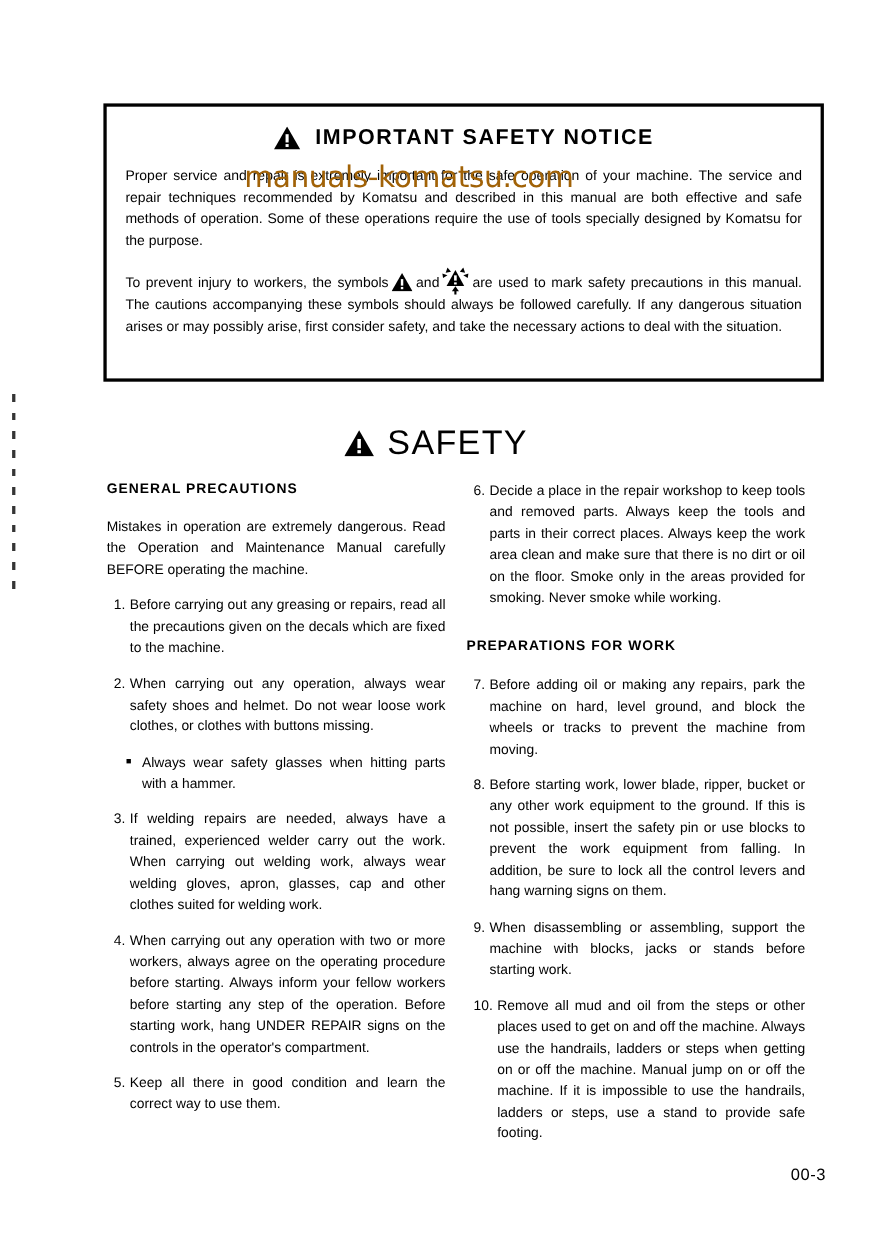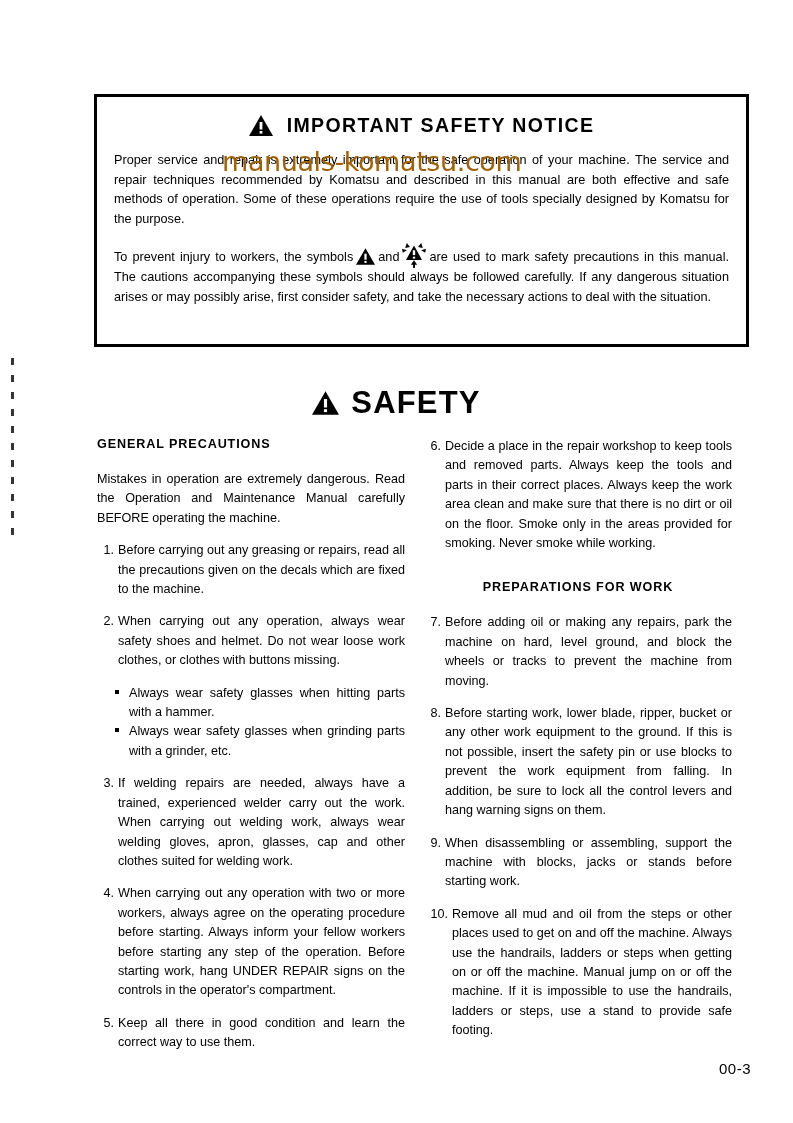--- a/index.html
+++ b/index.html
@@ -104,21 +104,21 @@
     left: 0;
     top: 385px;
     width: 793px;
     display: flex;
     align-items: center;
     justify-content: center;
     gap: 12px;
   }
   .safety-head .txt {
     font-size: 31px;
-    font-weight: bold;
+    font-weight: normal;
     letter-spacing: 1.2px;
   }
 
   
   .cols {
     position: absolute;
     left: 0;
     top: 437px;
     width: 687px;
     height: 620px;
@@ -130,21 +130,21 @@
   }
   .col-left  { left: 97px; }
   .col-right { left: 424px; }
 
   .sec-head {
     font-size: 12.6px;
     font-weight: bold;
     letter-spacing: .9px;
     margin: 0 0 19px 0;
   }
-  .sec-head.spaced { margin-top: 27px; text-align: center; }
+  .sec-head.spaced { margin-top: 27px; }
 
   .intro {
     font-size: 12.6px;
     line-height: 19.4px;
     text-align: justify;
     text-justify: inter-word;
     margin: 0 0 13px 0;
   }
 
   .item {
@@ -276,24 +276,20 @@
 
     <div class="item">
       <div class="num">2.</div>
       <div class="txt">When carrying out any operation, always wear safety shoes and helmet. Do not wear loose work clothes, or clothes with buttons missing.</div>
     </div>
     <div class="sublist">
       <div class="subitem">
         <div class="dot"></div>
         <div class="txt">Always wear safety glasses when hitting parts with a hammer.</div>
       </div>
-      <div class="subitem">
-        <div class="dot"></div>
-        <div class="txt">Always wear safety glasses when grinding parts with a grinder, etc.</div>
-      </div>
     </div>
 
     <div class="item" style="margin-top:13px">
       <div class="num">3.</div>
       <div class="txt">If welding repairs are needed, always have a trained, experienced welder carry out the work. When carrying out welding work, always wear welding gloves, apron, glasses, cap and other clothes suited for welding work.</div>
     </div>
 
     <div class="item">
       <div class="num">4.</div>
       <div class="txt">When carrying out any operation with two or more workers, always agree on the operating procedure before starting. Always inform your fellow workers before starting any step of the operation. Before starting work, hang UNDER REPAIR signs on the controls in the operator's compartment.</div>

